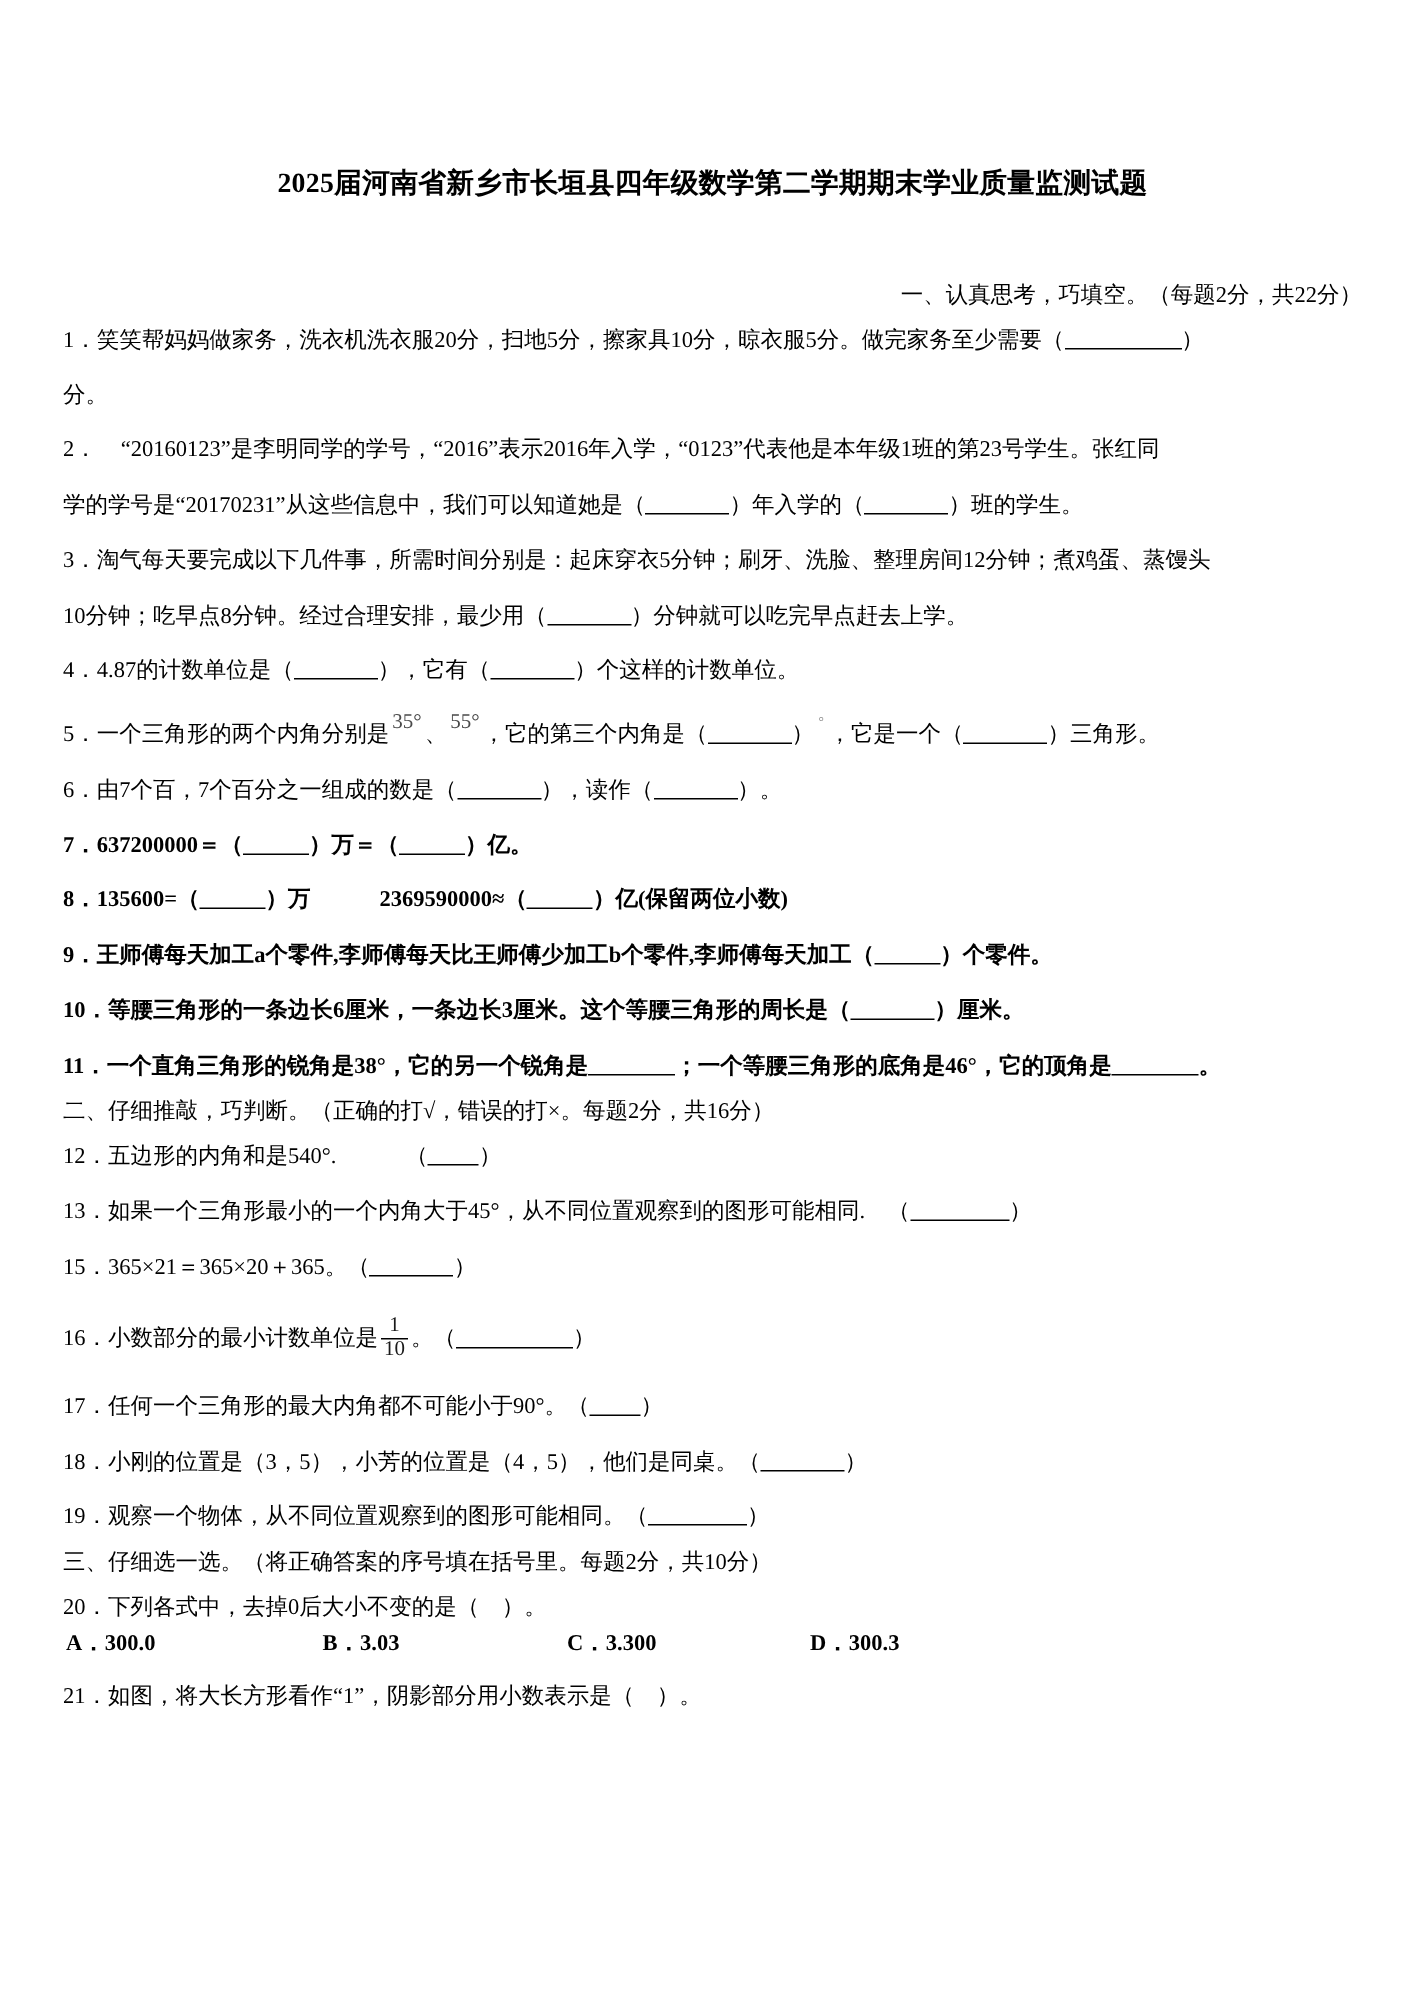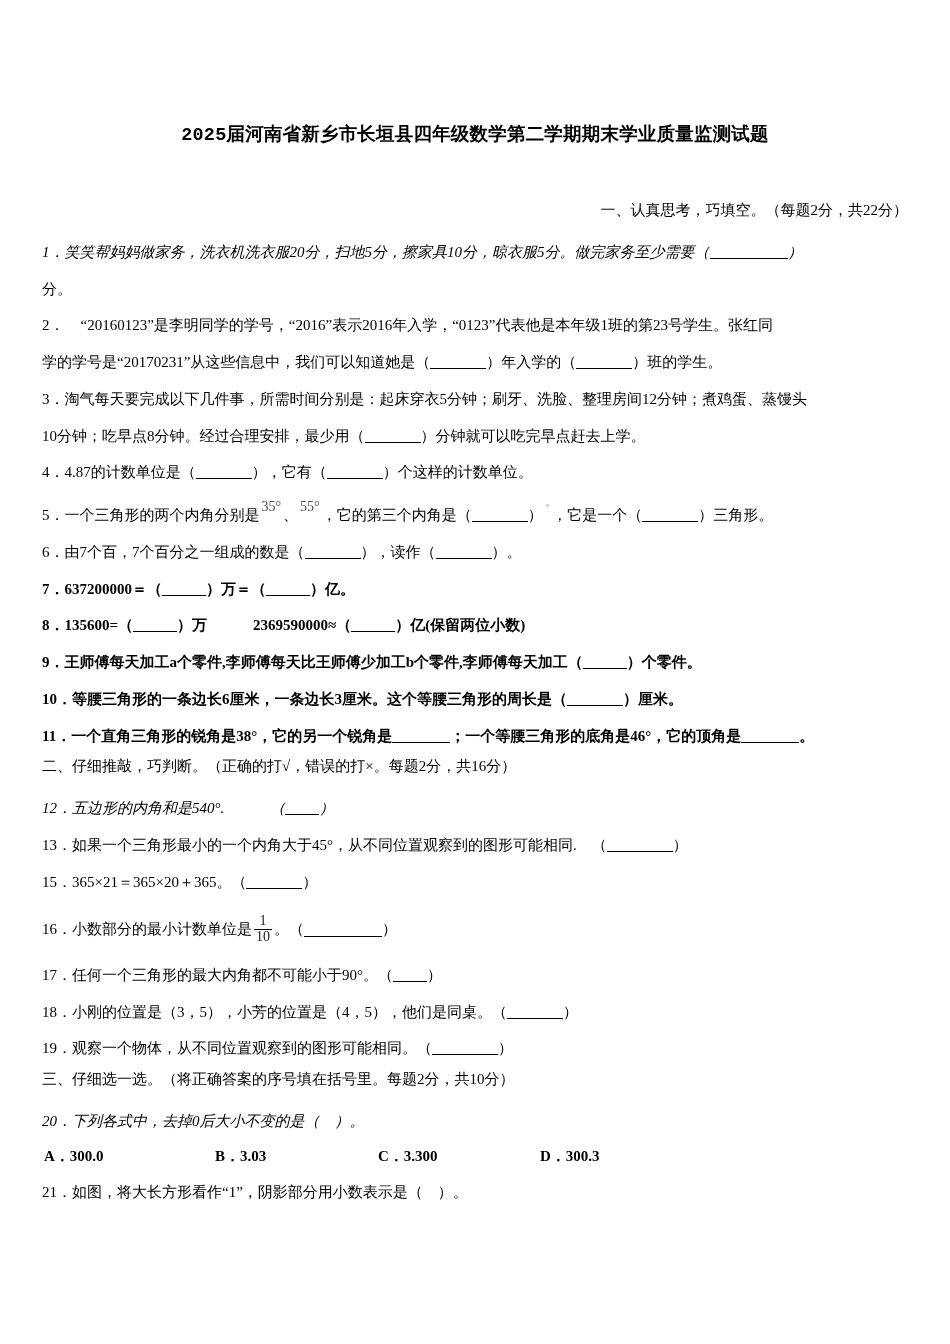--- a/index.html
+++ b/index.html
@@ -16,45 +16,45 @@
     overflow: hidden;
   }
   .page {
     position: relative;
     width: 950px;
     height: 1344px;
     box-sizing: border-box;
     padding: 0 42px;
   }
   .doc-title {
-    font-family: Liberation Mono, monospace;
+    font-family: Liberation Serif, serif;
     font-weight: bold;
     font-size: 18.5px;
     letter-spacing: 0.2px;
     text-align: center;
-    margin: 13px;
+    margin: 0;
     padding-top: 111px;
     color: #000;
     line-height: 1.3;
   }
   .body-block {
     margin-top: 52px;
   }
   .ln {
     font-size: 15px;
     line-height: 1.45;
     color: #000;
     margin: 0;
     white-space: normal;
     position: relative;
   }
   
   .sec-head { font-size: 15px; margin-top: 0; text-align: right; }
   .q { margin-top: 9px; }
-  .q-tight { margin-top: 20px; font-style: italic; }
+  .q-tight { margin-top: 8px; }
   .q-wide  { margin-top: 15px; }
   .q-xwide { margin-top: 21px; }
 
   .bold { font-weight: bold; }
 
   
   .blk {
     display: inline-block;
     border-bottom: 1.2px solid #000;
     vertical-align: -2px;
@@ -101,21 +101,21 @@
     font-size: 14px;
     line-height: 1.02;
     padding: 0 2px;
     color: #1a1a1a;
   }
   .frac .num { display: block; padding: 0 2px; }
   .frac .den { display: block; border-top: 1.1px solid #000; padding: 0 2px; }
 
   
   .opts {
-    margin-top: 14px;
+    margin-top: 2px;
     font-size: 15px;
     font-weight: bold;
     position: relative;
     height: 20px;
   }
   .opt { position: absolute; top: 0; white-space: nowrap; }
   .opt-a { left: 2px; }
   .opt-b { left: 173px; }
   .opt-c { left: 336px; }
   .opt-d { left: 498px; }

